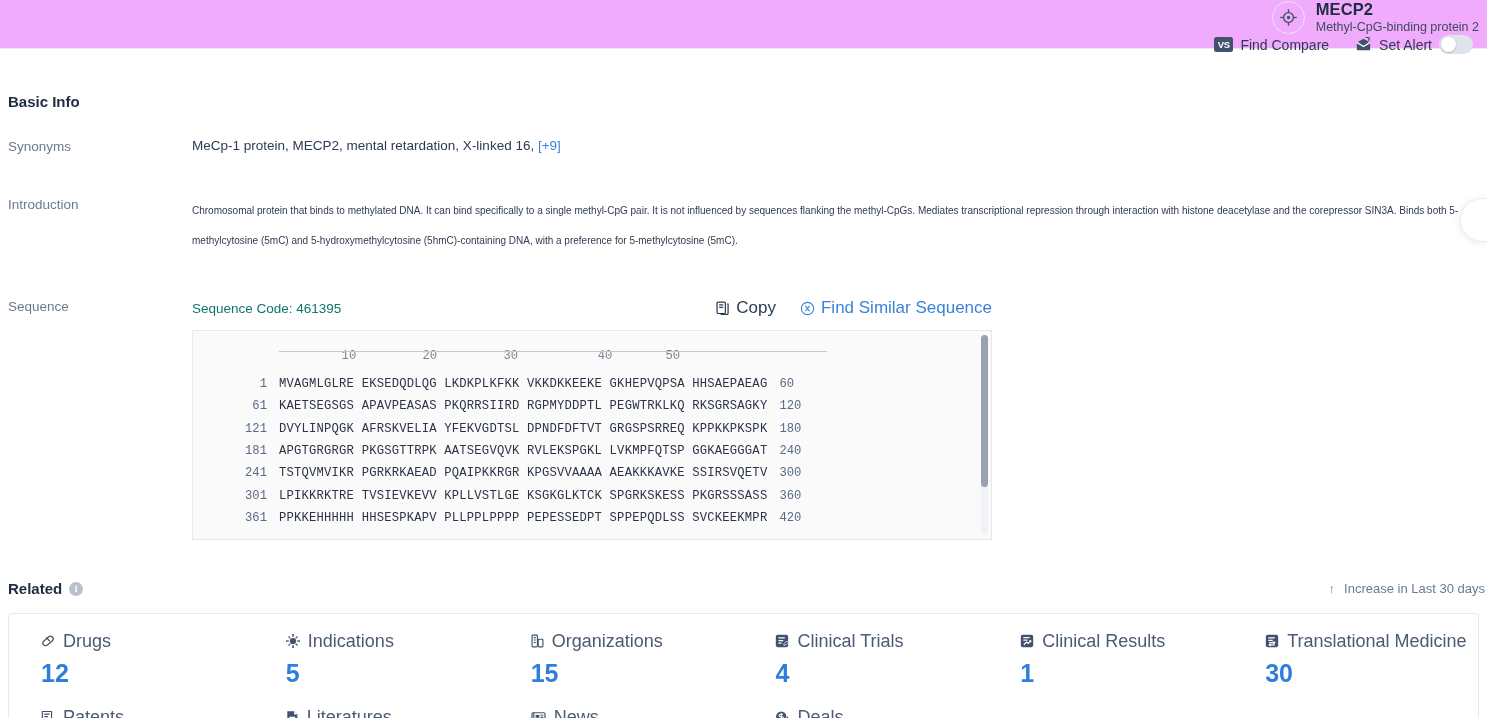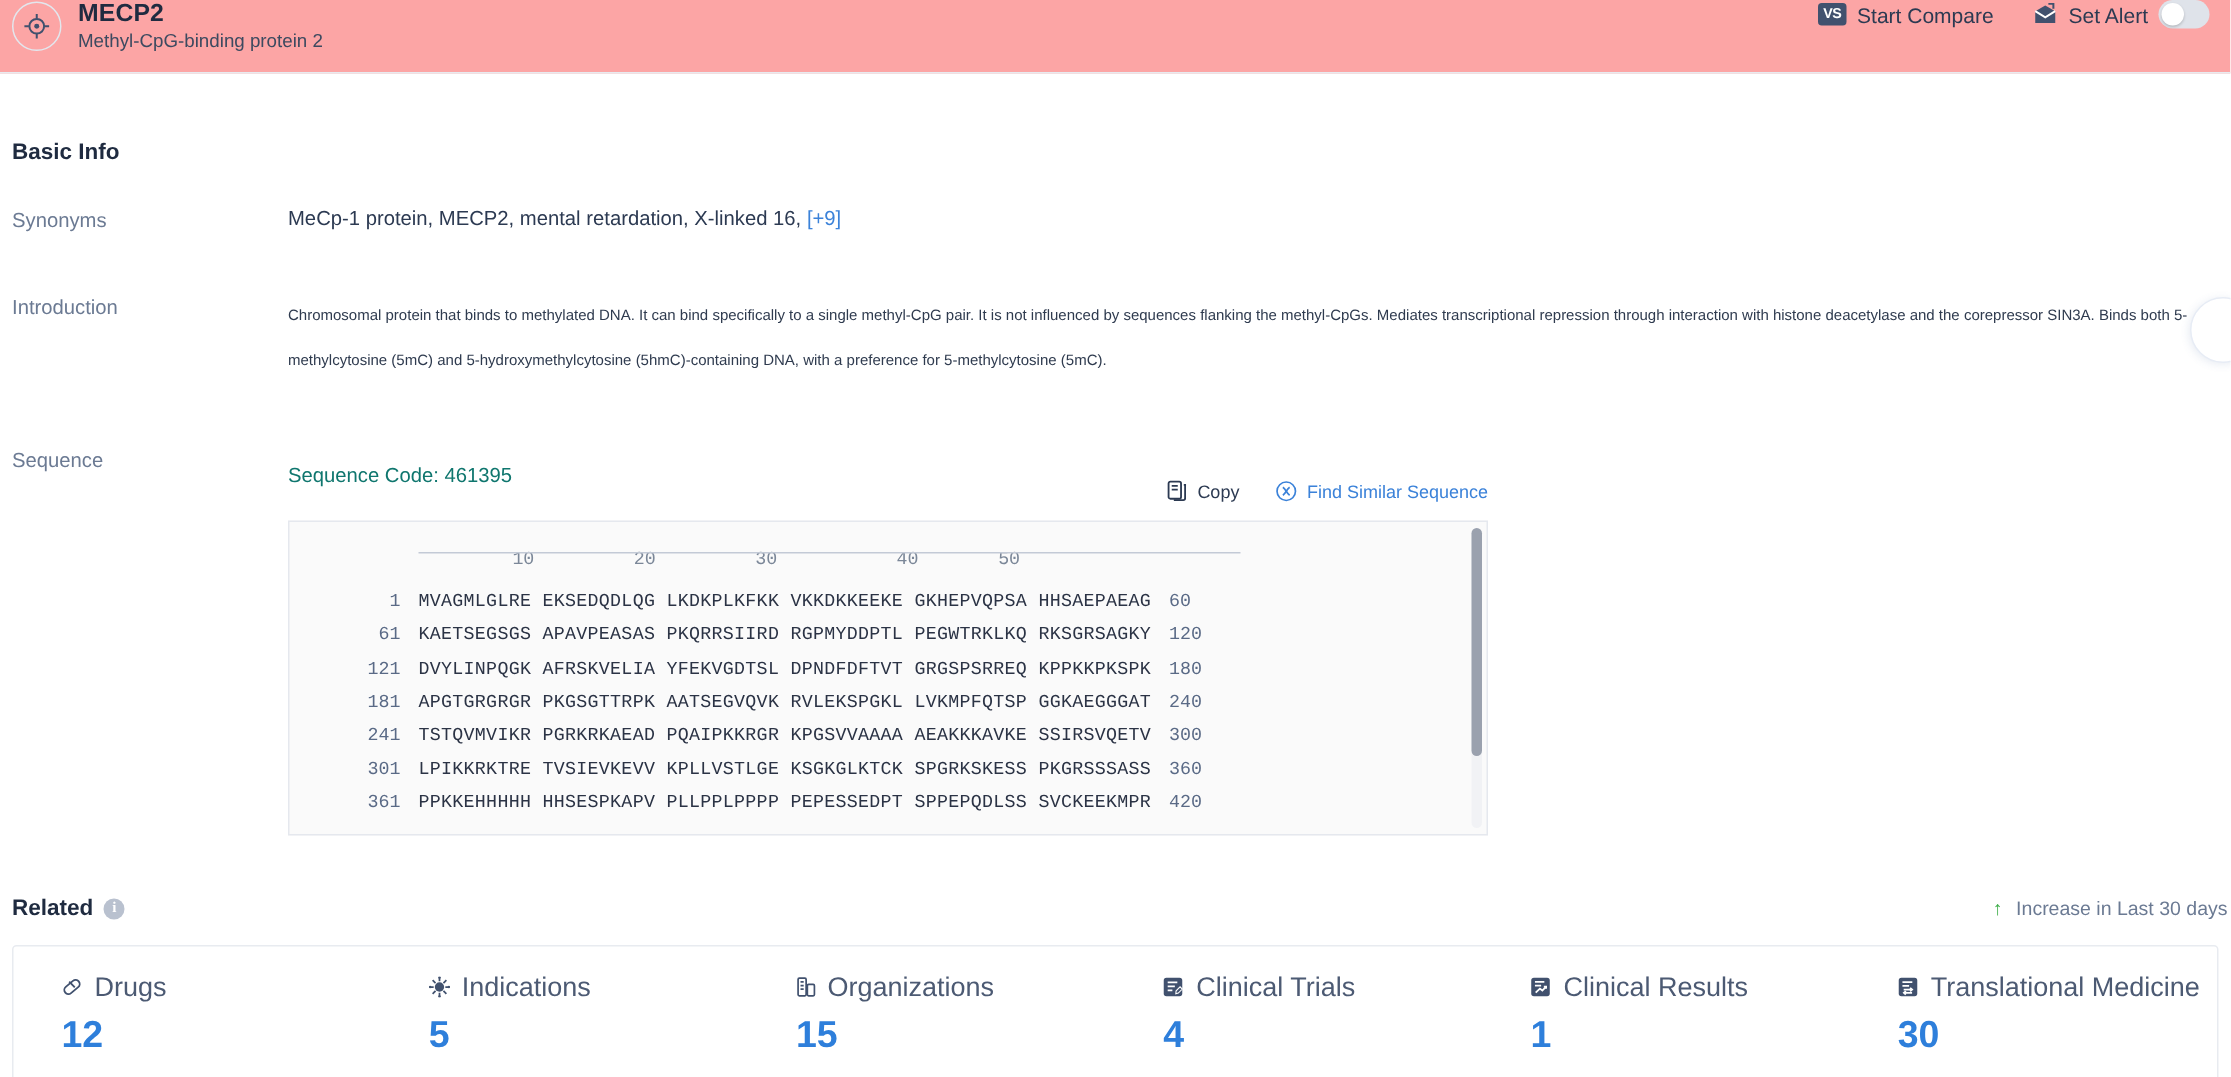--- a/index.html
+++ b/index.html
@@ -12,24 +12,25 @@
     color: #2c3a52;
     overflow: hidden;
     position: relative;
   }
 
   
   .topbar {
     height: 49px;
     border-bottom: 1px solid #e8ebf0;
     display: flex;
-    align-items: flex-start;
+    align-items: flex-end;
     padding: 0 8px 0 8px;
     position: relative;
-    background: #fca5a5;
+    background: #f0abfc;
+    flex-direction: column;
   }
   .brand { display: flex; align-items: center; gap: 11px; }
   .logo-circle {
     width: 33px; height: 33px;
     border-radius: 50%;
     border: 1px solid #e3e7ee;
     display: flex; align-items: center; justify-content: center;
     flex: none;
   }
   .titles { display: flex; flex-direction: column; justify-content: center; }
@@ -135,23 +136,22 @@
     cursor: pointer;
   }
   .seq-tools {
     margin-left: auto;
     display: flex;
     align-items: center;
     gap: 24px;
   }
   .seq-tool {
     display: flex; align-items: center; gap: 6px;
-    font-size: 12px;
+    font-size: 17px;
     cursor: pointer;
-    margin-top: 22px;
   }
   .seq-tool.copy { color: #2c3a52; }
   .seq-tool.similar { color: #3b82d9; }
 
   .seq-box {
     margin-top: 12px;
     width: 800px;
     height: 210px;
     border: 1px solid #e5e8ee;
     background: #fafafa;
@@ -326,21 +326,21 @@
     </span>
     <span class="titles">
       <span class="gene-title">MECP2</span>
       <span class="gene-sub">Methyl-CpG-binding protein 2</span>
     </span>
   </div>
 
   <div class="topbar-actions">
     <div class="tb-action">
       <span class="vs-badge">VS</span>
-      <span>Start Compare</span>
+      <span>Find Compare</span>
     </div>
     <div class="tb-action">
       <span>
         <svg width="17" height="15" viewBox="0 0 20 18" fill="#41516e">
           <path d="M2 6.5 L10 2 L18 6.5 L18 16 L2 16 Z"></path>
           <path d="M2 6.5 L10 11.5 L18 6.5" fill="none" stroke="#fff" stroke-width="1.6"></path>
           <path d="M12.5 0.5 L16.5 0.5 L16.5 4.5" fill="none" stroke="#41516e" stroke-width="1.6"></path>
         </svg>
       </span>
       <span>Set Alert</span>

